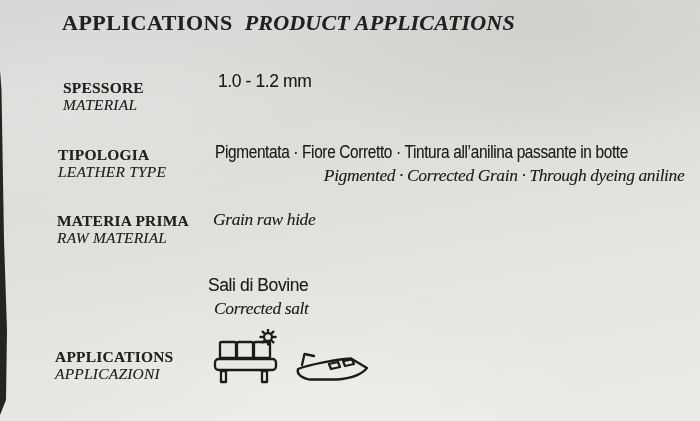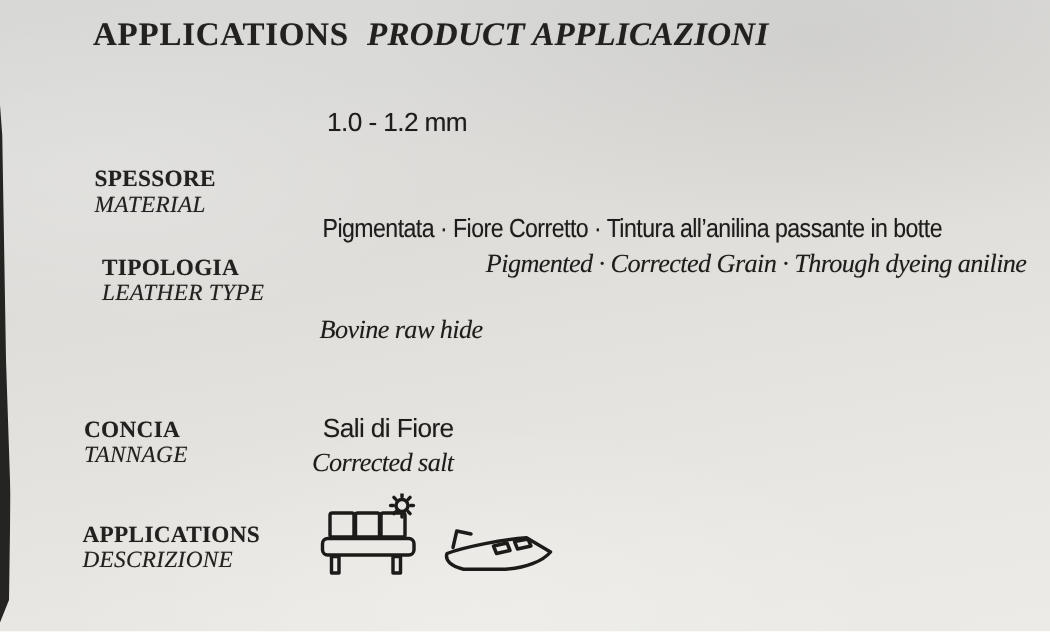--- a/index.html
+++ b/index.html
@@ -26,76 +26,76 @@
   .lbl{position:absolute;font-size:15.5px;line-height:17px;letter-spacing:0.2px;white-space:nowrap;}
   .lbl .it{font-weight:bold;display:block;}
   .lbl .en{font-style:italic;display:block;}
 
   .val{position:absolute;font-family:"Liberation Sans",sans-serif;font-size:17.5px;
        line-height:22.5px;letter-spacing:-0.4px;color:#1d1c1a;white-space:nowrap;}
   .val .line{display:block;text-align:right;}
   .val .en{font-style:italic;font-family:Liberation Serif, serif;}
   .squeeze{display:inline-block;transform:scaleX(0.88);transform-origin:0 50%;}
 
-  .lp0{left:63px;top:79px;margin-top:32px;}  .vp0{left:218px;top:70px;}
-  .lp1{left:68px;top:146px;margin-top:24px;} .vp1{left:215px;top:141px;}
+  .lp0{left:63px;top:79px;}  .vp0{left:218px;top:70px;}
+  .lp1{left:58px;top:146px;} .vp1{left:215px;top:141px;}
   .lp2{left:57px;top:212px;} .vp2{left:213px;top:208px;}
   .lp3{left:56px;top:278px;} .vp3{left:208px;top:274px;}
   .lp4{left:55px;top:348px;}
 
   .icon{position:absolute;}
   .icon svg{display:block;}
   .icon path,.icon rect,.icon circle,.icon polyline,.icon line{
     fill:none;stroke:#1c1b19;stroke-width:2.3;stroke-linejoin:round;stroke-linecap:round;}
   .sofa{left:213px;top:329px;}
   .boat{left:294px;top:350px;}
 </style>
 </head>
 <body>
 
 <div class="sheet">
   <div class="edge"></div>
 
   <h1 class="title">
-    <span>APPLICATIONS</span><span class="en">PRODUCT APPLICAZIONI</span>
+    <span>APPLICATIONS</span><span class="en">PRODUCT APPLICATIONS</span>
   </h1>
 
   <div class="lbl lp0">
     <span class="it">SPESSORE</span>
     <span class="en">MATERIAL</span>
   </div>
   <div class="val vp0">
     <span class="line">1.0 - 1.2 mm</span>
   </div>
 
   <div class="lbl lp1">
     <span class="it">TIPOLOGIA</span>
     <span class="en">LEATHER TYPE</span>
   </div>
   <div class="val vp1">
     <span class="line"><span class="squeeze">Pigmentata · Fiore Corretto · Tintura all’anilina passante in botte</span></span>
     <span class="line en">Pigmented · Corrected Grain · Through dyeing aniline</span>
   </div>
 
+  <div class="lbl lp2">
+    <span class="it">MATERIA PRIMA</span>
+    <span class="en">RAW MATERIAL</span>
+  </div>
   <div class="val vp2">
-    <span class="line en">Bovine raw hide</span>
+    <span class="line en">Grain raw hide</span>
   </div>
 
-  <div class="lbl lp3">
-    <span class="it">CONCIA</span>
-    <span class="en">TANNAGE</span>
-  </div>
   <div class="val vp3">
-    <span class="line">Sali di Fiore</span>
+    <span class="line">Sali di Bovine</span>
     <span class="line en">Corrected salt</span>
   </div>
 
   <div class="lbl lp4">
     <span class="it">APPLICATIONS</span>
-    <span class="en">DESCRIZIONE</span>
+    <span class="en">APPLICAZIONI</span>
   </div>
 
   <div class="icon sofa">
     <svg width="66" height="58" viewBox="0 0 66 58">
 
       <circle cx="55" cy="8" r="4" stroke-width="2"></circle>
       <line x1="55" y1="2.2" x2="55" y2="0.4" stroke-width="1.8"></line>
       <line x1="55" y1="13.8" x2="55" y2="15.6" stroke-width="1.8"></line>
       <line x1="49.2" y1="8" x2="47.4" y2="8" stroke-width="1.8"></line>
       <line x1="60.8" y1="8" x2="62.6" y2="8" stroke-width="1.8"></line>

